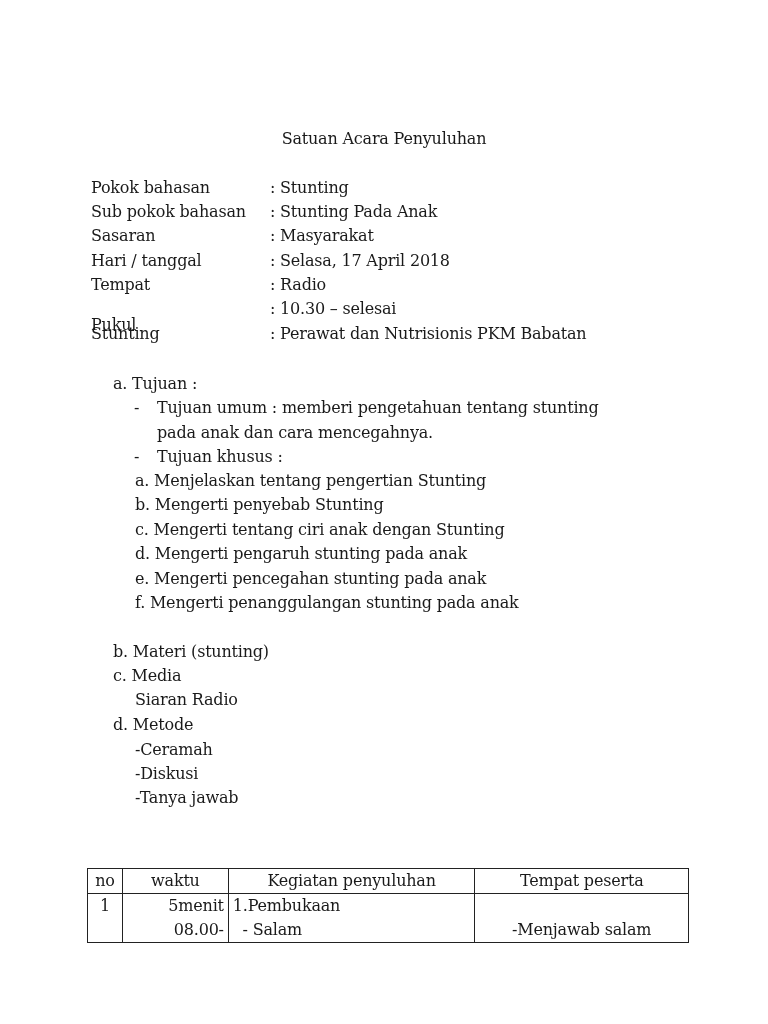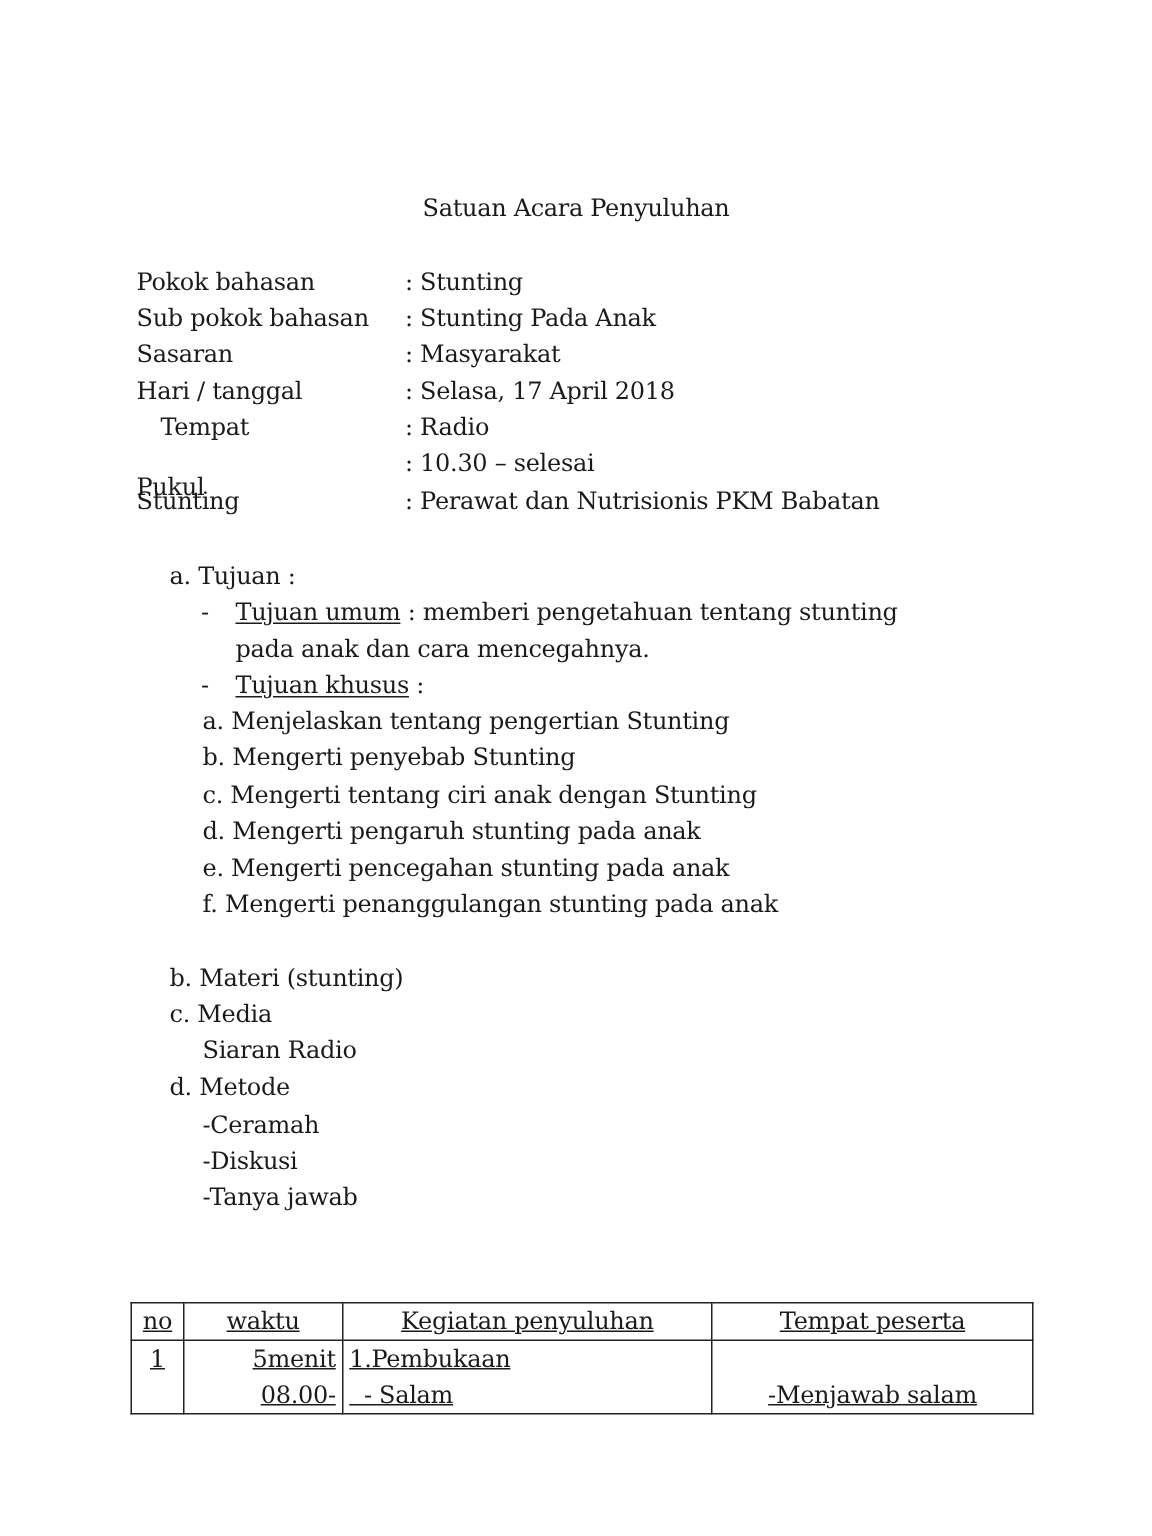--- a/index.html
+++ b/index.html
@@ -3,24 +3,24 @@
   <meta charset="utf-8">
   <style>
     html, body { margin: 0; padding: 0; }
     body {
       width: 768px; height: 1024px; background: #ffffff; position: relative; overflow: hidden;
       font-family: "DejaVu Serif", "Liberation Serif", serif; color: #1a1a1a;
     }
     .page { position: absolute; left: 0; top: 0; width: 768px; height: 1024px; margin-top: 35px; }
     .t { position: absolute; font-size: 16px; line-height: 20px; white-space: nowrap; letter-spacing: -0.2px; }
     .title { left: 0; width: 768px; text-align: center; top: 94px; }
-    .u { text-decoration: underline; text-underline-offset: 2px; text-align: right; }
+    .u { text-underline-offset: 2px; text-align: right; }
     table.keg {
       position: absolute; left: 87px; top: 833px; width: 602px;
-      border-collapse: collapse; font-size: 16px; letter-spacing: -0.2px; text-decoration: underline;
+      border-collapse: collapse; font-size: 16px; letter-spacing: -0.2px;
     }
     table.keg td, table.keg th {
       border: 1.5px solid #222; font-weight: normal; padding: 0 4px; vertical-align: top; line-height: 24px;
     }
     table.keg th { text-align: center; height: 22px; }
     .c-no { width: 26px; text-align: center; }
     .c-waktu { width: 97px; text-align: right; }
     .c-keg { width: 238px; }
     .c-resp { width: 205px; text-align: center; }
   </style>
@@ -32,21 +32,21 @@
 
   <div>
     <div class="t" style="left:91px;top:143px">Pokok bahasan</div>
     <div class="t" style="left:270px;top:143px">: Stunting</div>
     <div class="t" style="left:91px;top:167px">Sub pokok bahasan</div>
     <div class="t" style="left:270px;top:167px">: Stunting Pada Anak</div>
     <div class="t" style="left:91px;top:191px">Sasaran</div>
     <div class="t" style="left:270px;top:191px">: Masyarakat</div>
     <div class="t" style="left:91px;top:216px">Hari / tanggal</div>
     <div class="t" style="left:270px;top:216px">: Selasa, 17 April 2018</div>
-    <div class="t" style="left:107px;top:240px">Tempat</div>
+    <div class="t" style="left:91px;top:240px">Tempat</div>
     <div class="t" style="left:270px;top:240px">: Radio</div>
     <div class="t" style="left:91px;top:280px">Pukul</div>
     <div class="t" style="left:270px;top:264px">: 10.30 – selesai</div>
     <div class="t" style="left:91px;top:289px">Stunting</div>
     <div class="t" style="left:270px;top:289px">: Perawat dan Nutrisionis PKM Babatan</div>
   </div>
 
   <div>
     <div class="t" style="left:113px;top:339px">a. Tujuan :</div>
     <div class="t" style="left:134px;top:363px">-</div>

